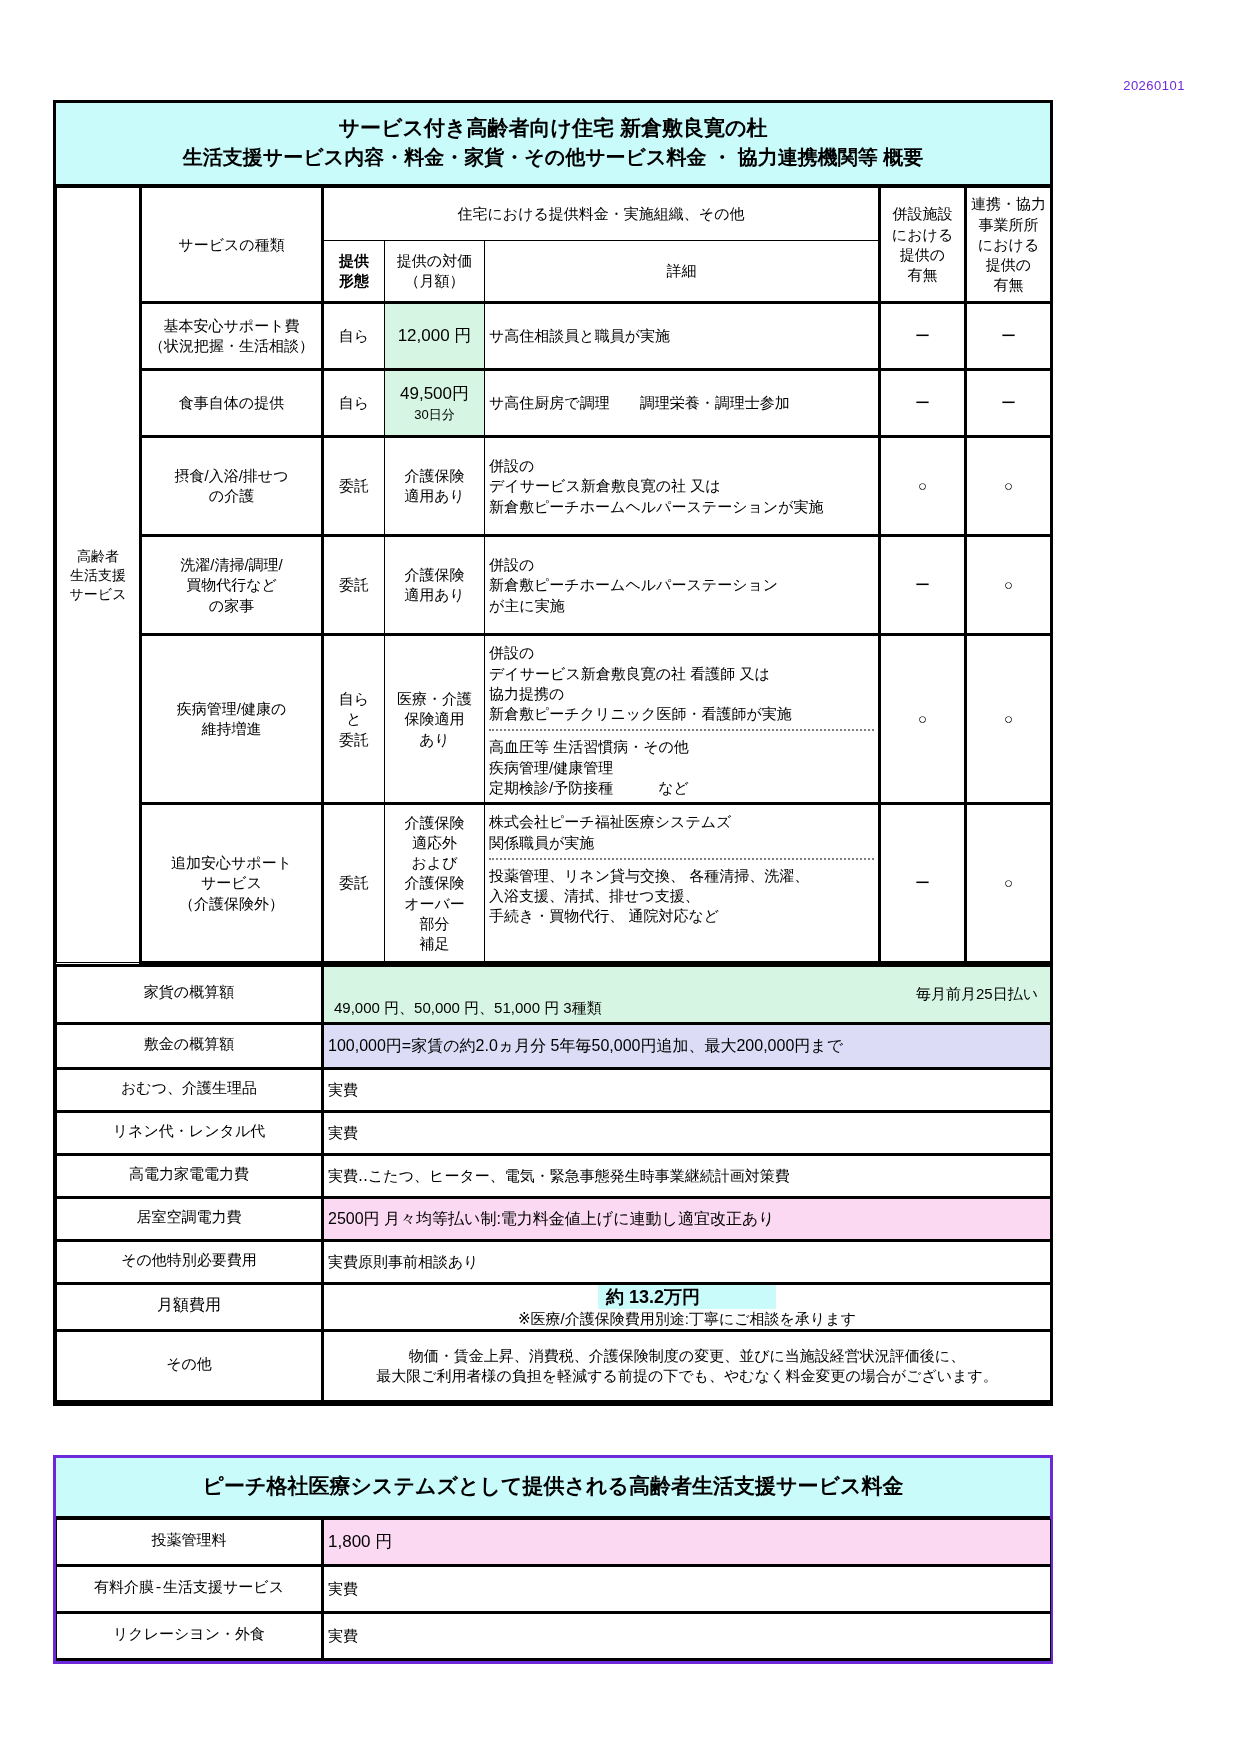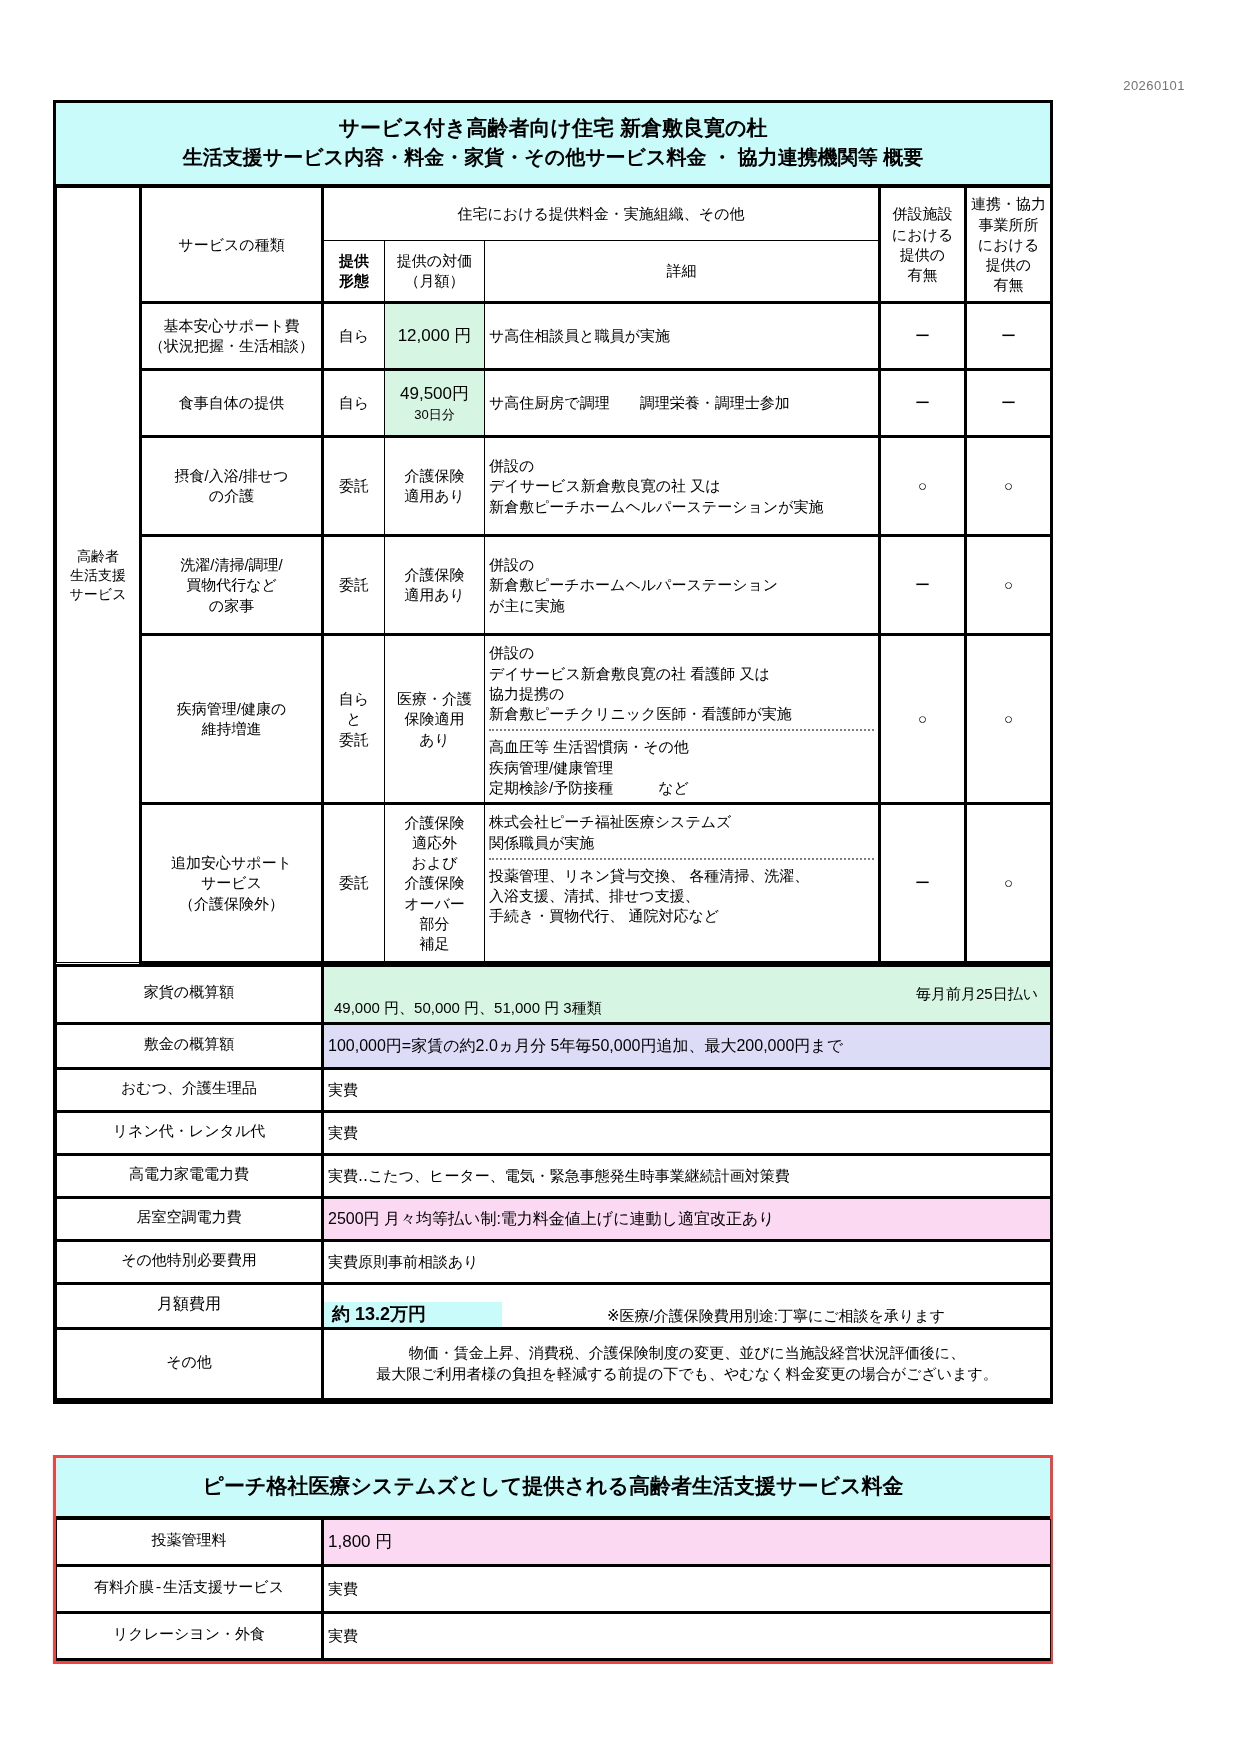--- a/index.html
+++ b/index.html
@@ -22,38 +22,38 @@
     height: 1755px;
   }
 
   
   .doc-date {
     position: absolute;
     right: 56px;
     top: 78px;
     font-size: 13px;
     letter-spacing: .5px;
-    color: #737373;
+    color: #6d28d9;
   }
 
   
   .frame-main {
     position: absolute;
     left: 53px;
     top: 100px;
     width: 1000px;
     border: 3px solid #000;
     box-sizing: border-box;
   }
   .frame-second {
     position: absolute;
     left: 53px;
     top: 1455px;
     width: 1000px;
-    border: 3px solid #ef4444;
+    border: 3px solid #6d28d9;
     box-sizing: border-box;
   }
 
   
   .banner {
     background: #c9fbfb;
     border-bottom: 3px solid #000;
     text-align: center;
     padding: 10px 4px 12px 4px;
     font-weight: bold;
@@ -321,21 +321,21 @@
         </tr>
 
         <tr>
           <td class="rowlabel thick-right thick-top" style="height:34px;">その他特別必要費用</td>
           <td class="lft thick-top">実費原則事前相談あり</td>
         </tr>
 
         <tr>
           <td class="rowlabel b thick-right thick-top" style="height:36px;font-size:16px;">月額費用</td>
           <td class="thick-top" style="padding:0;">
-            <div style="display:flex;align-items:flex-end;height:100%;">
+            <div style="display:flex;align-items:center;height:100%;flex-direction:column;">
               <div class="tint-cyan" style="width:170px;display:flex;align-items:center;padding-left:8px;font-size:18px;font-weight:bold;">約 13.2万円</div>
               <div style="flex:1;display:flex;align-items:center;justify-content:center;font-size:15px;">※医療/介護保険費用別途:丁寧にご相談を承ります</div>
             </div>
           </td>
         </tr>
 
         <tr>
           <td class="rowlabel thick-right thick-top thick-bottom" style="height:62px;">その他</td>
           <td class="ctr cell-multiline thick-top thick-bottom" style="font-size:15px;">物価・賃金上昇、消費税、介護保険制度の変更、並びに当施設経営状況評価後に、
 最大限ご利用者様の負担を軽減する前提の下でも、やむなく料金変更の場合がございます。</td>

